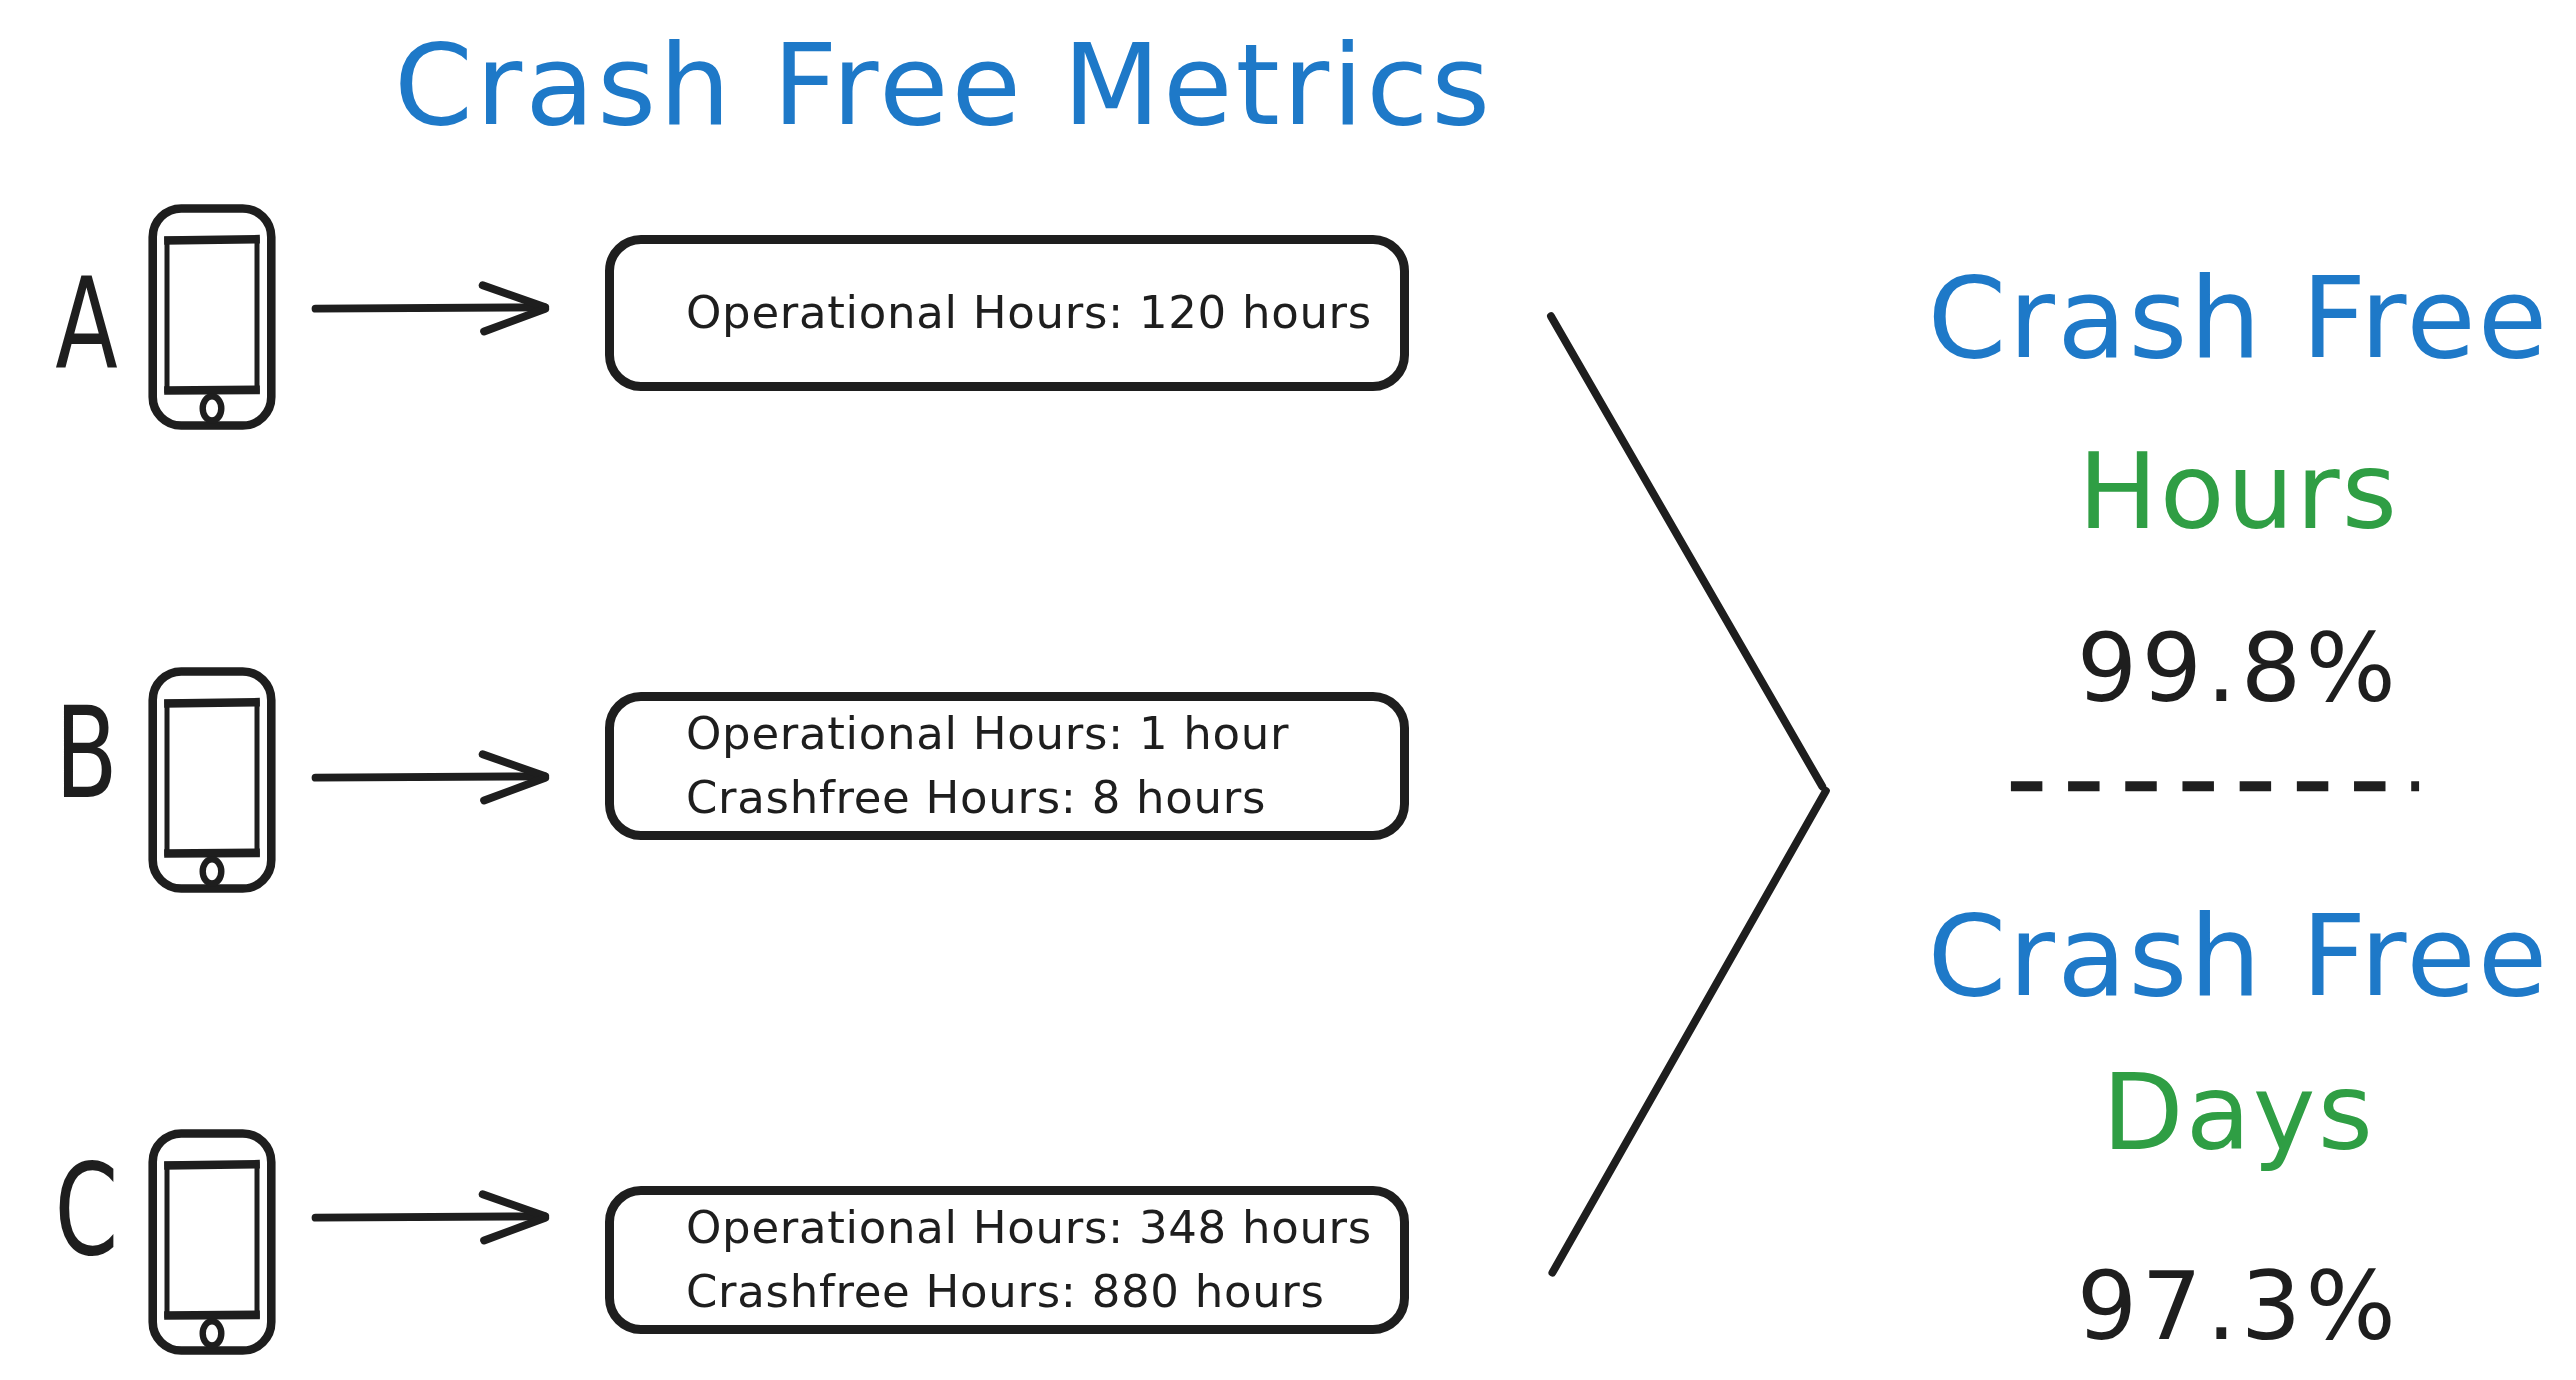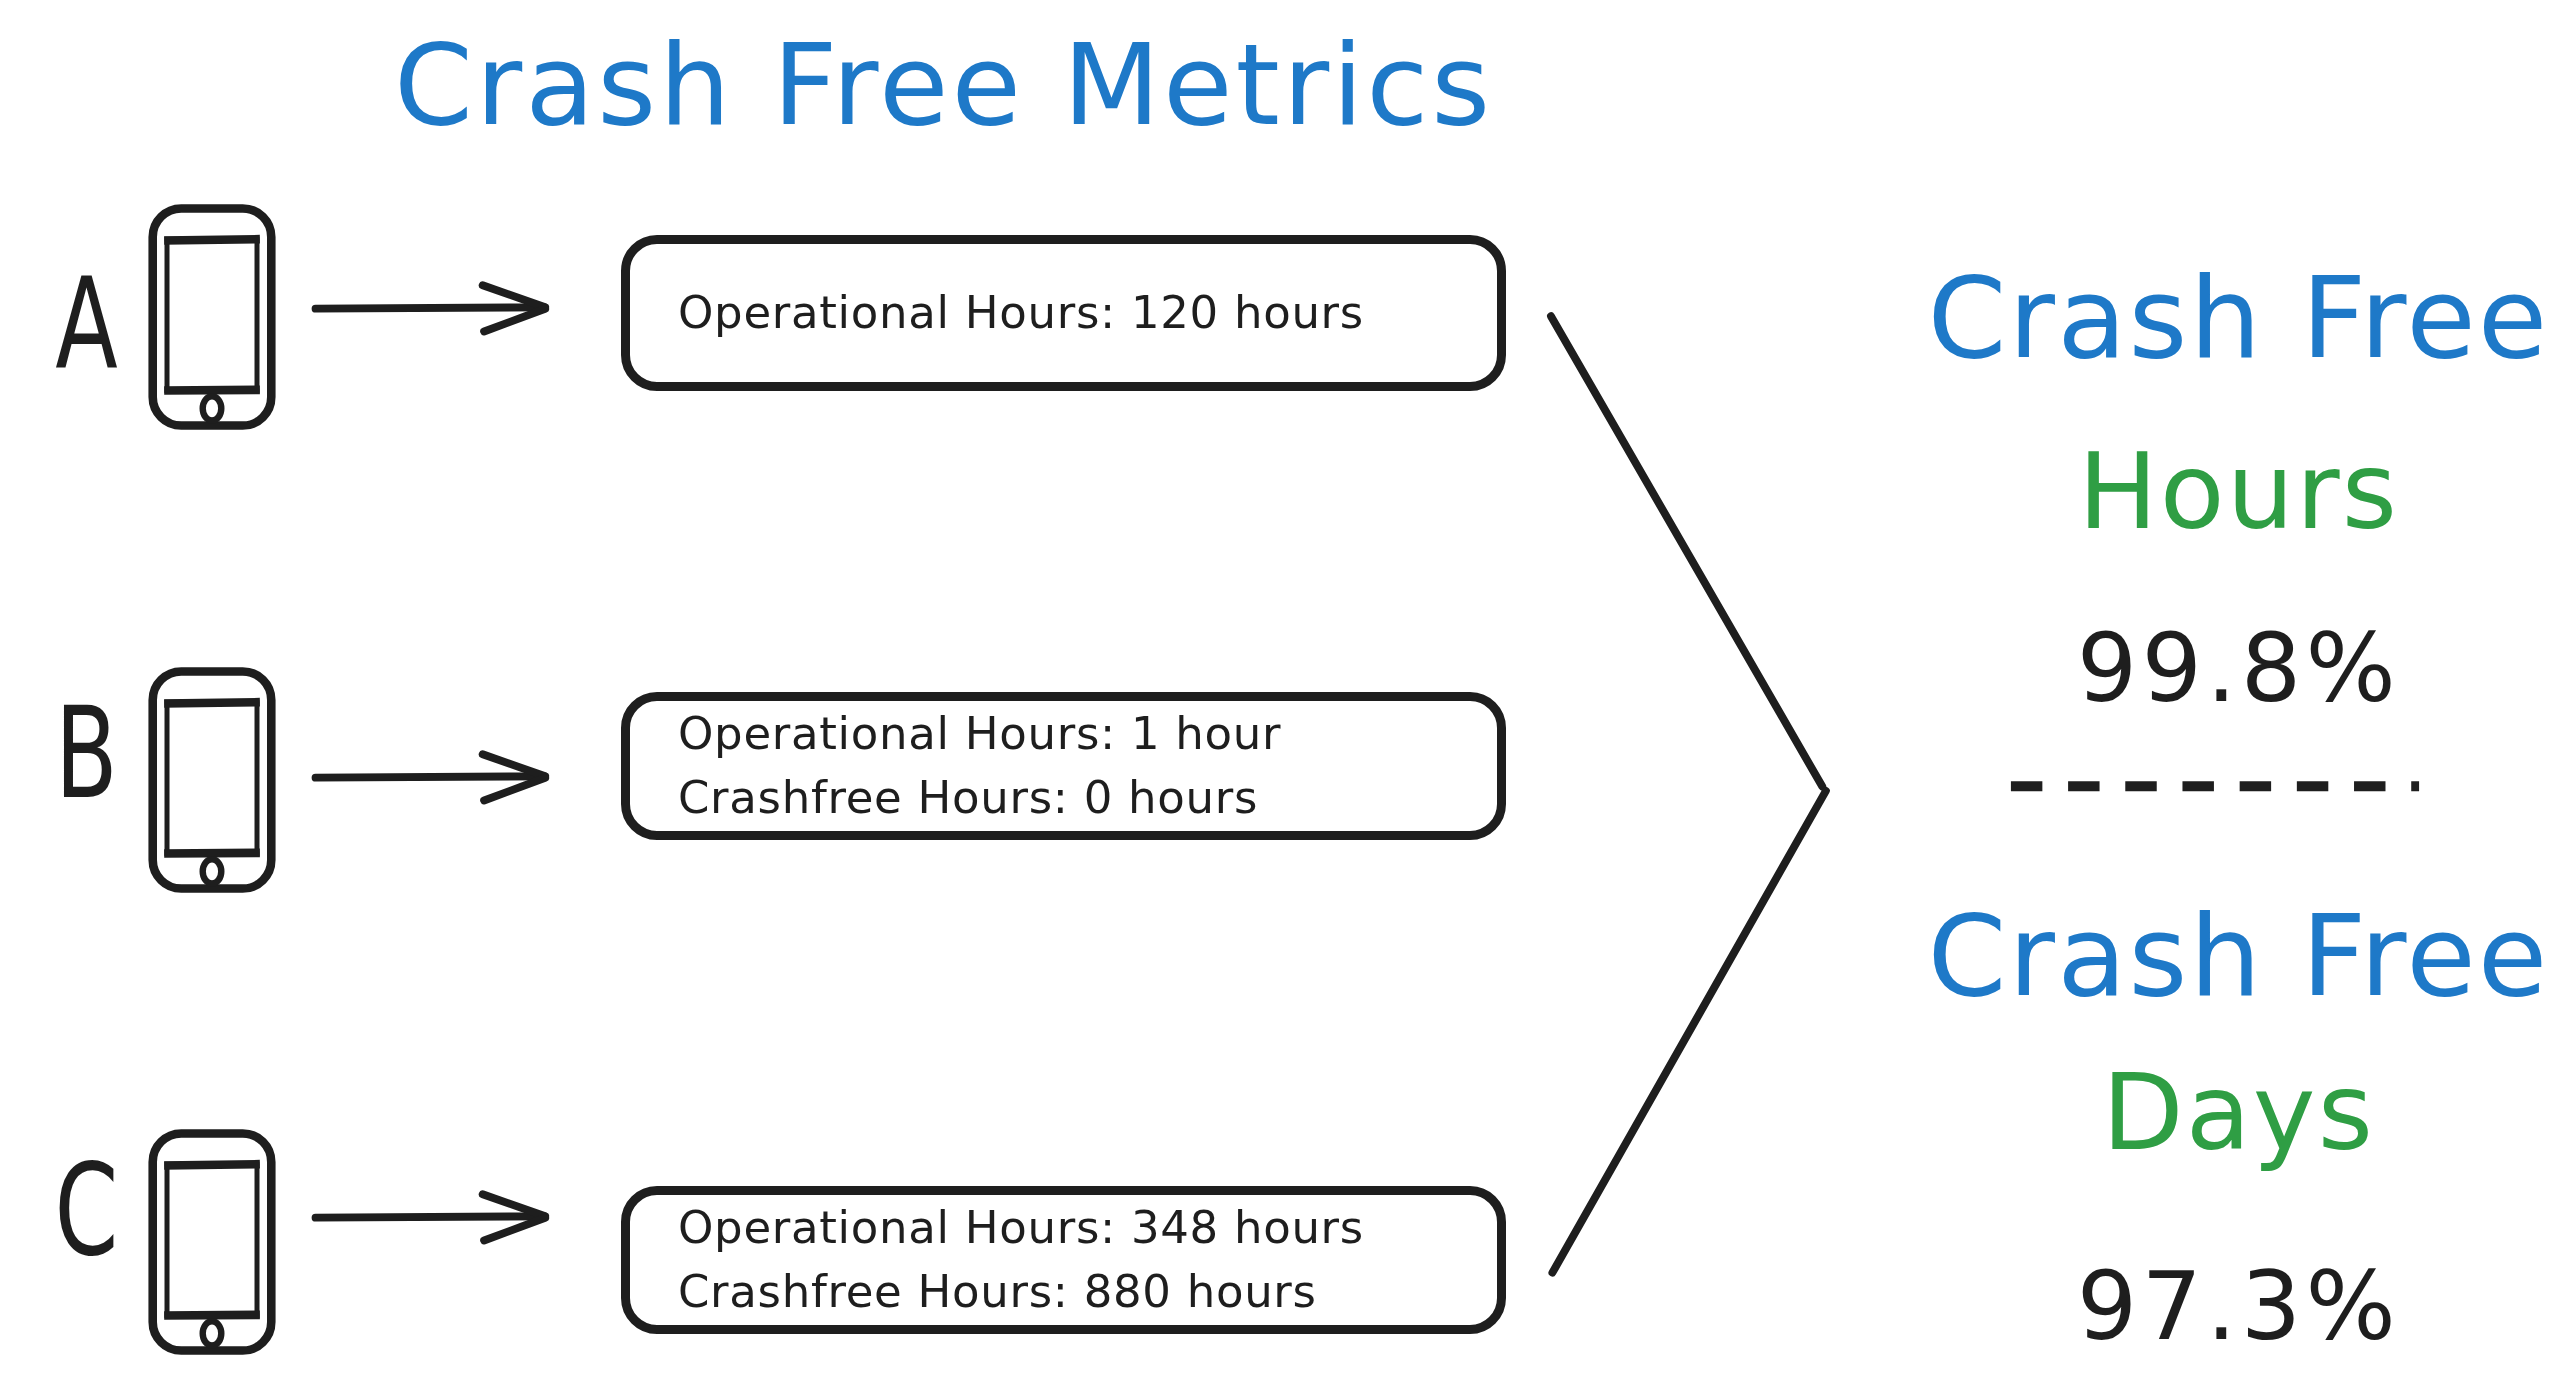--- a/index.html
+++ b/index.html
@@ -28,27 +28,27 @@
     left:21.5px;width:129px;
     text-align:center;
     font-size:127px;
     line-height:1;
     transform:scaleX(.72);
     color:var(--ink);
   }
   .phone{left:147px;width:130px;height:228px;color:var(--ink);}
   .arrow{left:309px;width:247px;height:64px;color:var(--ink);}
   .metric-box{
-    left:621px;width:885px;
+    left:605px;width:804px;
     box-sizing:border-box;
     border:9.3px solid var(--ink);
     border-radius:36px;
     background:#fff;
     display:flex;flex-direction:column;justify-content:center;
-    padding-left:48px;
+    padding-left:72px;
   }
   .metric-line{
     font-size:45px;
     line-height:64px;
     letter-spacing:0.7px;
     color:var(--ink);
     white-space:nowrap;
   }
   .chevron{left:1533px;top:299px;width:308px;height:988px;color:var(--ink);}
   .r-line{
@@ -100,21 +100,21 @@
   </svg>
 
   <svg class="abs arrow" style="top:745px;" viewBox="0 0 345 90" fill="none" stroke="currentColor" stroke-linecap="round">
     <line x1="8" y1="46" x2="330" y2="44" stroke-width="11"></line>
     <line x1="243" y1="13" x2="331" y2="44" stroke-width="11"></line>
     <line x1="245" y1="78" x2="331" y2="46" stroke-width="11"></line>
   </svg>
 
   <div class="abs metric-box" style="top:692px;height:148px;">
     <div class="metric-line">Operational Hours: 1 hour</div>
-    <div class="metric-line">Crashfree Hours: 0 hours</div>
+    <div class="metric-line">Crashfree Hours: 8 hours</div>
   </div>
 
   <div class="abs row-label" style="top:1147px;">C</div>
 
   <svg class="abs phone" style="top:1128px;" viewBox="0 0 182 318" fill="none" stroke="currentColor">
     <rect x="8" y="7" width="166" height="304" rx="40" stroke-width="12"></rect>
     <rect x="28" y="50" width="126" height="212" stroke-width="7"></rect>
     <line x1="24" y1="52" x2="158" y2="50" stroke-width="12"></line>
     <line x1="24" y1="262" x2="158" y2="261" stroke-width="12"></line>
     <ellipse cx="91" cy="287" rx="13" ry="17" stroke-width="9"></ellipse>

